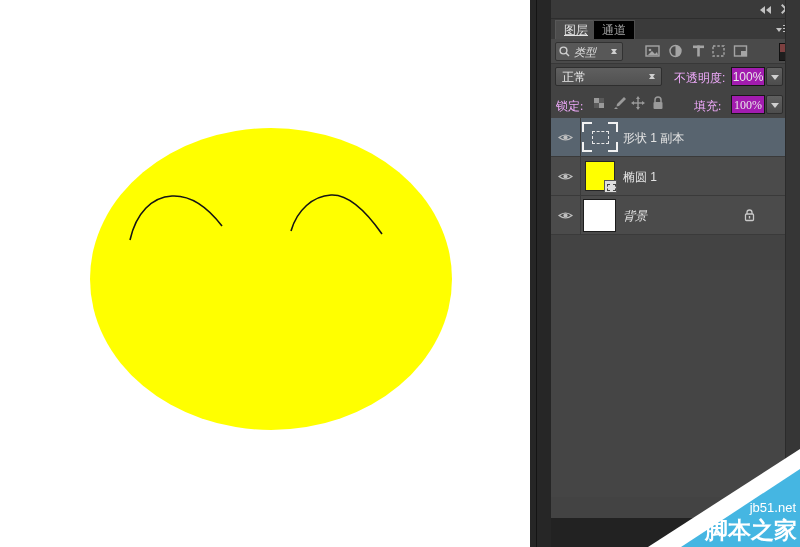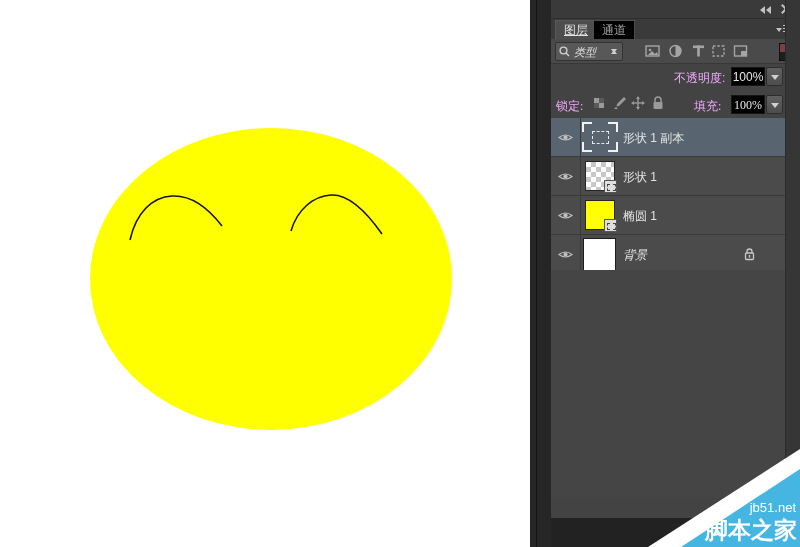--- a/index.html
+++ b/index.html
@@ -38,21 +38,21 @@
   .updown{width:7px;height:9px;}
   .updown i{position:absolute;left:0;width:0;height:0;border:3.5px solid transparent;}
   .updown i:first-child{top:0;border-bottom:4px solid #cfcfcf;}
   .updown i:last-child{bottom:0;border-top:4px solid #cfcfcf;}
   .ficon{top:5px;width:15px;height:14px;}
 
   .blend-row{left:0;top:63px;width:249px;height:28px;}
   .dropdown{left:4px;top:4px;width:107px;height:19px;background:linear-gradient(#5f5f5f,#515151);
             border:1px solid #2e2e2e;border-radius:2px;color:#e6e6e6;font-size:12px;line-height:18px;padding-left:6px;box-sizing:border-box;}
   .label{font-size:12px;color:#f0abfc;}
-  .valbox{top:4px;width:34px;height:19px;background:#000000;border:1px solid #161616;color:#e8e8e8;
+  .valbox{top:4px;width:34px;height:19px;background:#a21caf;border:1px solid #161616;color:#e8e8e8;
           font-size:12px;line-height:18px;text-align:center;box-sizing:border-box;}
   .dropbtn{top:4px;width:17px;height:19px;background:linear-gradient(#606060,#4d4d4d);border:1px solid #2e2e2e;box-sizing:border-box;border-radius:2px;}
   .dropbtn i{position:absolute;left:4px;top:7px;width:0;height:0;border:4px solid transparent;border-top:5px solid #d0d0d0;}
 
   .lock-row{left:0;top:91px;width:272px;height:27px;border-bottom:1px solid #353535;font-family:Liberation Serif, serif;}
   .lk{top:5px;width:14px;height:14px;}
 
   
   .rows{left:0;top:118px;width:234px;}
   .lrow{position:relative;width:234px;height:38px;background:#4b4b4b;border-bottom:1px solid #3a3a3a;}
@@ -162,20 +162,27 @@
       <svg class="abs ficon" style="left:182px" viewBox="0 0 15 14">
         <rect x="1.5" y="2" width="12" height="10" fill="none" stroke="#a5a5a5" stroke-width="1.4"></rect>
         <rect x="8" y="7" width="5.5" height="5" fill="#a5a5a5"></rect>
       </svg>
       <div class="abs" style="left:228px;top:4px;width:9px;height:16px;background:#1e1e1e;border:1px solid #111;">
         <div style="width:9px;height:8px;background:#7c4040;"></div>
       </div>
     </div>
 
     <div class="abs blend-row">
+      <div class="abs dropdown">
+        <span>正常</span>
+        <span class="abs updown" style="right:5px;top:4px">
+            <i></i>
+            <i></i>
+          </span>
+      </div>
       <span class="abs label" style="left:123px;top:7px">不透明度:</span>
       <div class="abs valbox" style="left:180px">100%</div>
       <div class="abs dropbtn" style="left:215px">
           <i></i>
         </div>
     </div>
 
     <div class="abs lock-row">
       <span class="abs label" style="left:5px;top:7px">锁定:</span>
       <svg class="abs lk" style="left:41px" viewBox="0 0 14 14">
@@ -216,34 +223,20 @@
         <div class="selthumb">
           <span class="cr tl"></span>
             <span class="cr tr"></span>
             <span class="cr bl"></span>
             <span class="cr br"></span>
           <span class="mini"></span>
         </div>
         <span class="lname">形状 1 副本</span>
       </div>
 
-      <div class="lrow">
-        <div class="eyecell">
-          <svg width="15" height="11">
-            <path d="M1,5.5 Q7.5,0.5 14,5.5 Q7.5,10.5 1,5.5 Z" fill="none" stroke="#c0c0c0" stroke-width="1.2"></path>
-            <circle cx="7.5" cy="5.5" r="2.1" fill="#c0c0c0"></circle>
-          </svg>
-        </div>
-        <div class="thumb checker">
-          <span class="badge">
-              <i></i>
-            </span>
-        </div>
-        <span class="lname">形状 1</span>
-      </div>
 
       <div class="lrow">
         <div class="eyecell">
           <svg width="15" height="11">
             <path d="M1,5.5 Q7.5,0.5 14,5.5 Q7.5,10.5 1,5.5 Z" fill="none" stroke="#c0c0c0" stroke-width="1.2"></path>
             <circle cx="7.5" cy="5.5" r="2.1" fill="#c0c0c0"></circle>
           </svg>
         </div>
         <div class="thumb" style="background:#ffff00">
           <span class="badge">

